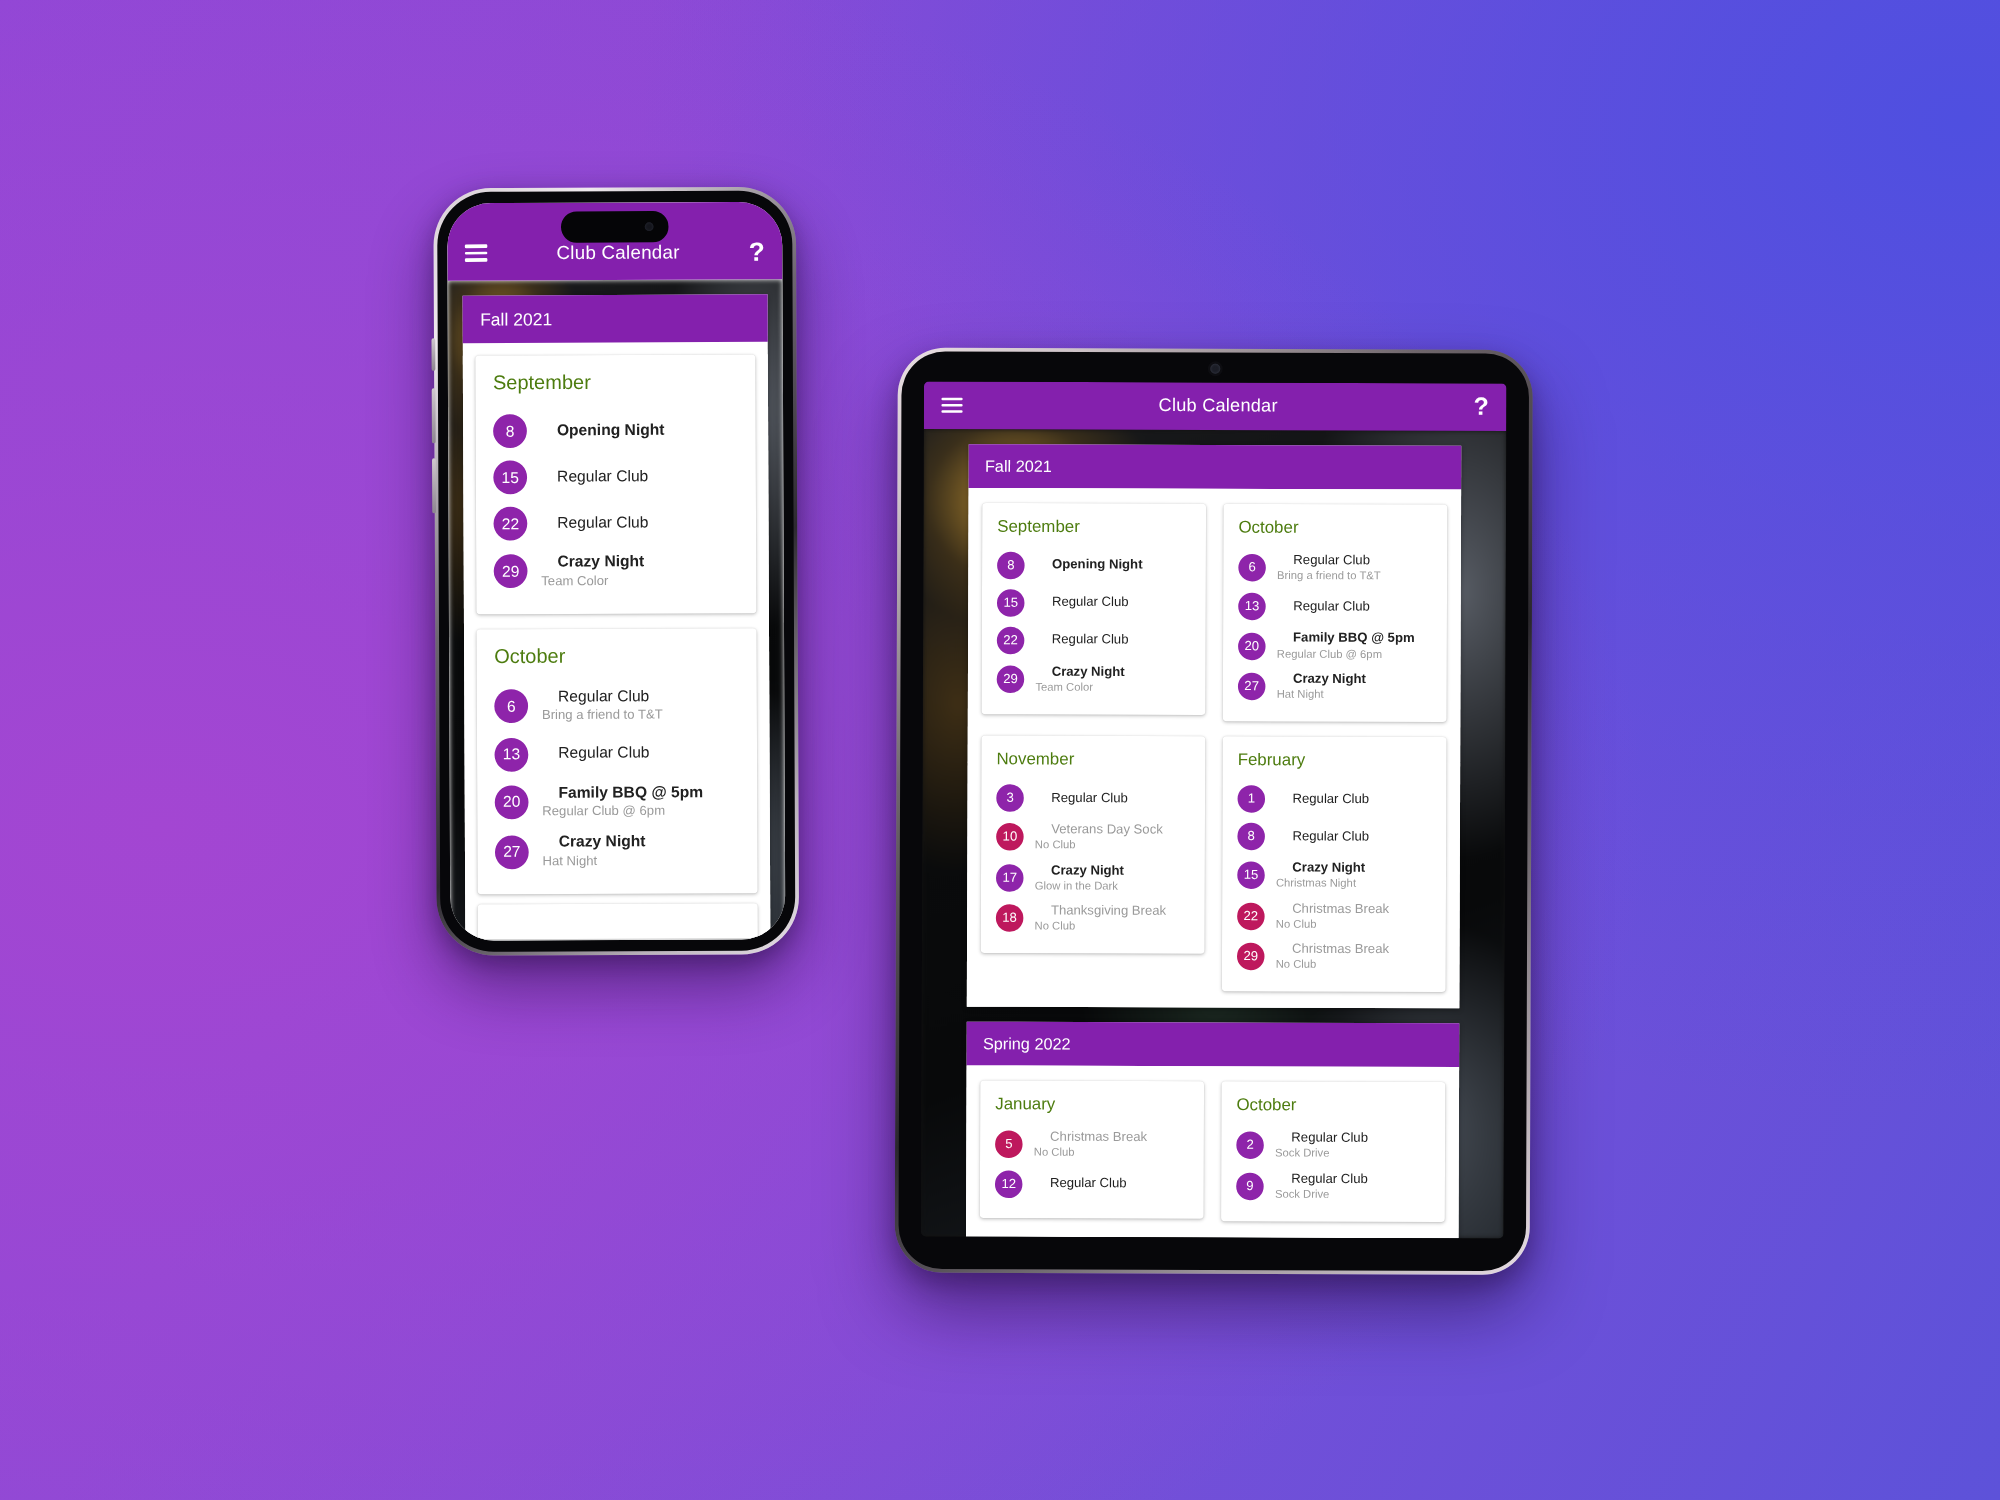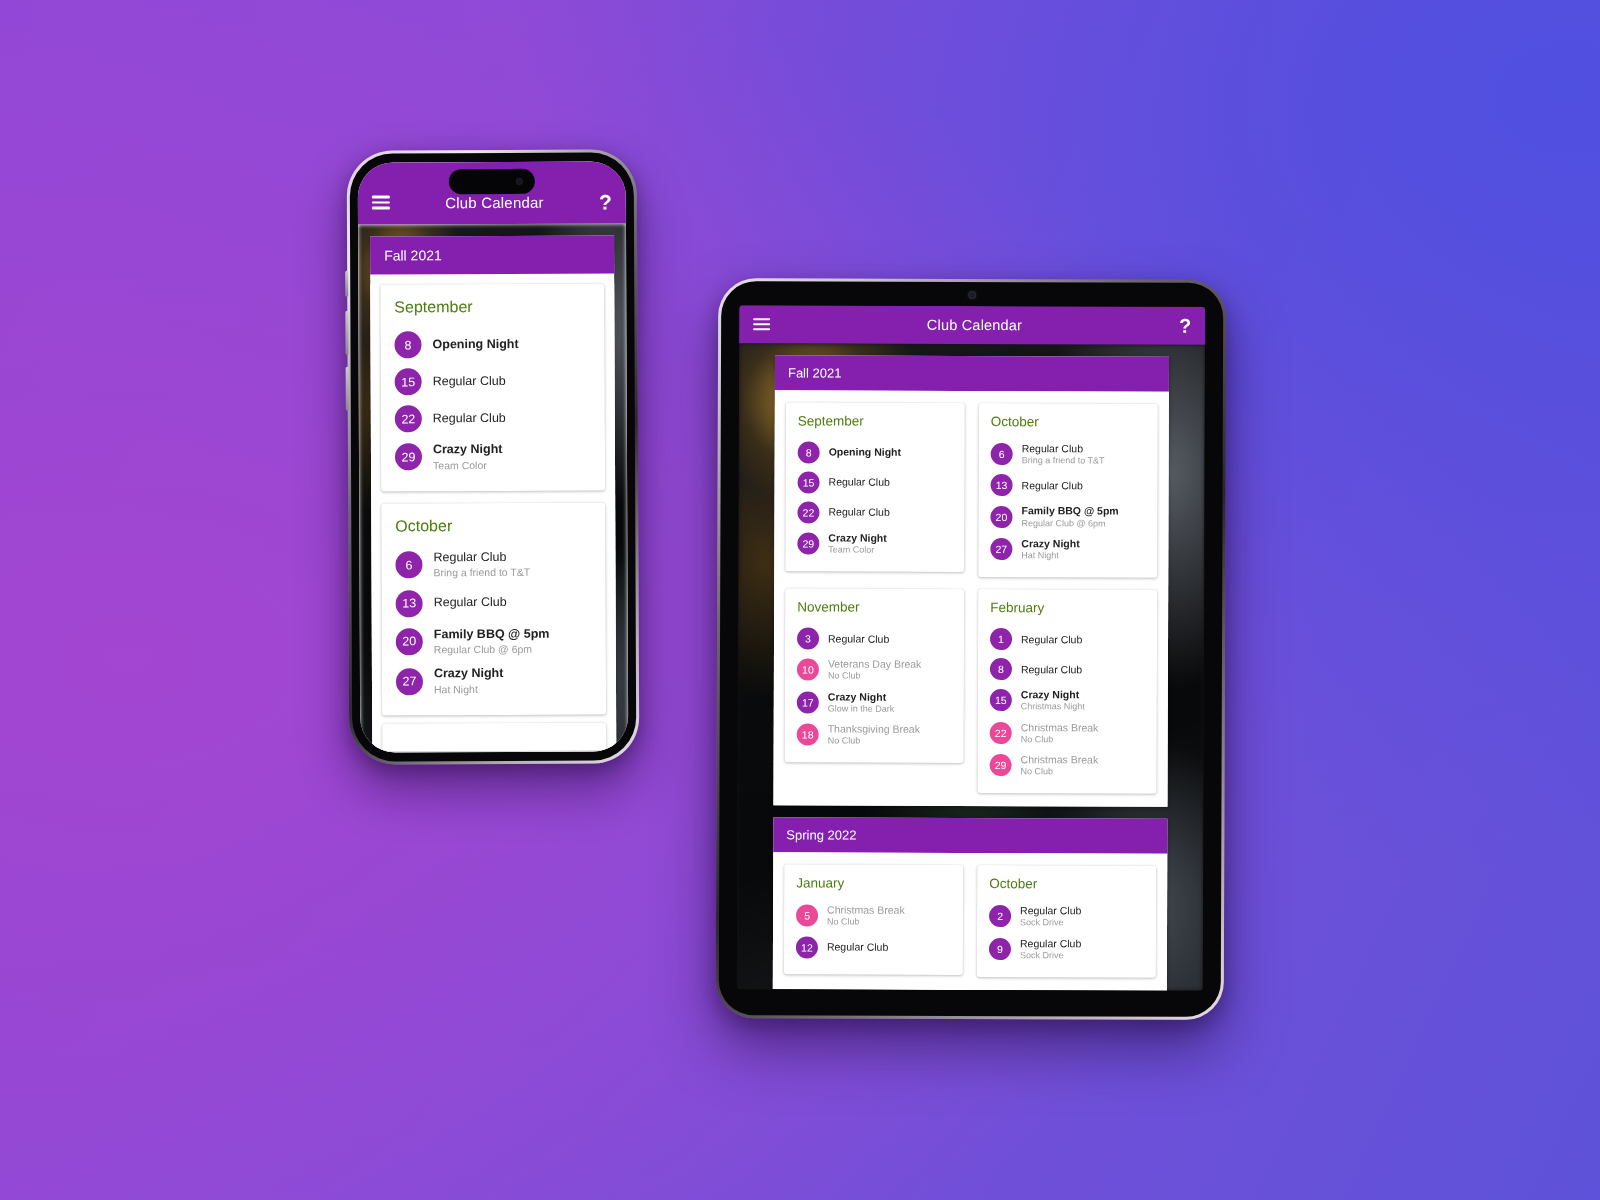--- a/index.html
+++ b/index.html
@@ -213,26 +213,26 @@
   .day-badge {
     flex: 0 0 auto;
     border-radius: 50%;
     background: #8e24aa;
     color: #fff;
     display: flex;
     align-items: center;
     justify-content: center;
     font-weight: 400;
   }
-  .day-badge.muted { background: #ec4899; }
+  .day-badge.muted { background: #be185d; }
   .phone .day-badge { width: 27px; height: 27px; font-size: 12.5px; }
   .tablet .day-badge { width: 22px; height: 22px; font-size: 10.5px; }
 
   .event-text { min-width: 0; }
-  .event-title { color: #212121; line-height: 1.25; }
+  .event-title { color: #212121; line-height: 1.25; margin-left: 13px; }
   .event-title.bold { font-weight: 700; }
   .event-title.muted { color: #9a9a9a; }
   .phone .event-title { font-size: 12.5px; }
   .tablet .event-title { font-size: 10.5px; }
 
   .event-sub { color: #9a9a9a; line-height: 1.25; }
   .phone .event-sub { font-size: 10.5px; margin-top: 1px; }
   .tablet .event-sub { font-size: 9px; margin-top: 0px; }
 </style>
 </head>
@@ -417,21 +417,21 @@
                   <div class="month-title">November</div>
                   <div class="event-row">
                     <div class="day-badge">3</div>
                     <div class="event-text">
                       <div class="event-title">Regular Club</div>
                     </div>
                   </div>
                   <div class="event-row">
                     <div class="day-badge muted">10</div>
                     <div class="event-text">
-                      <div class="event-title muted">Veterans Day Break</div>
+                      <div class="event-title muted">Veterans Day Sock</div>
                       <div class="event-sub">No Club</div>
                     </div>
                   </div>
                   <div class="event-row">
                     <div class="day-badge">17</div>
                     <div class="event-text">
                       <div class="event-title bold">Crazy Night</div>
                       <div class="event-sub">Glow in the Dark</div>
                     </div>
                   </div>

